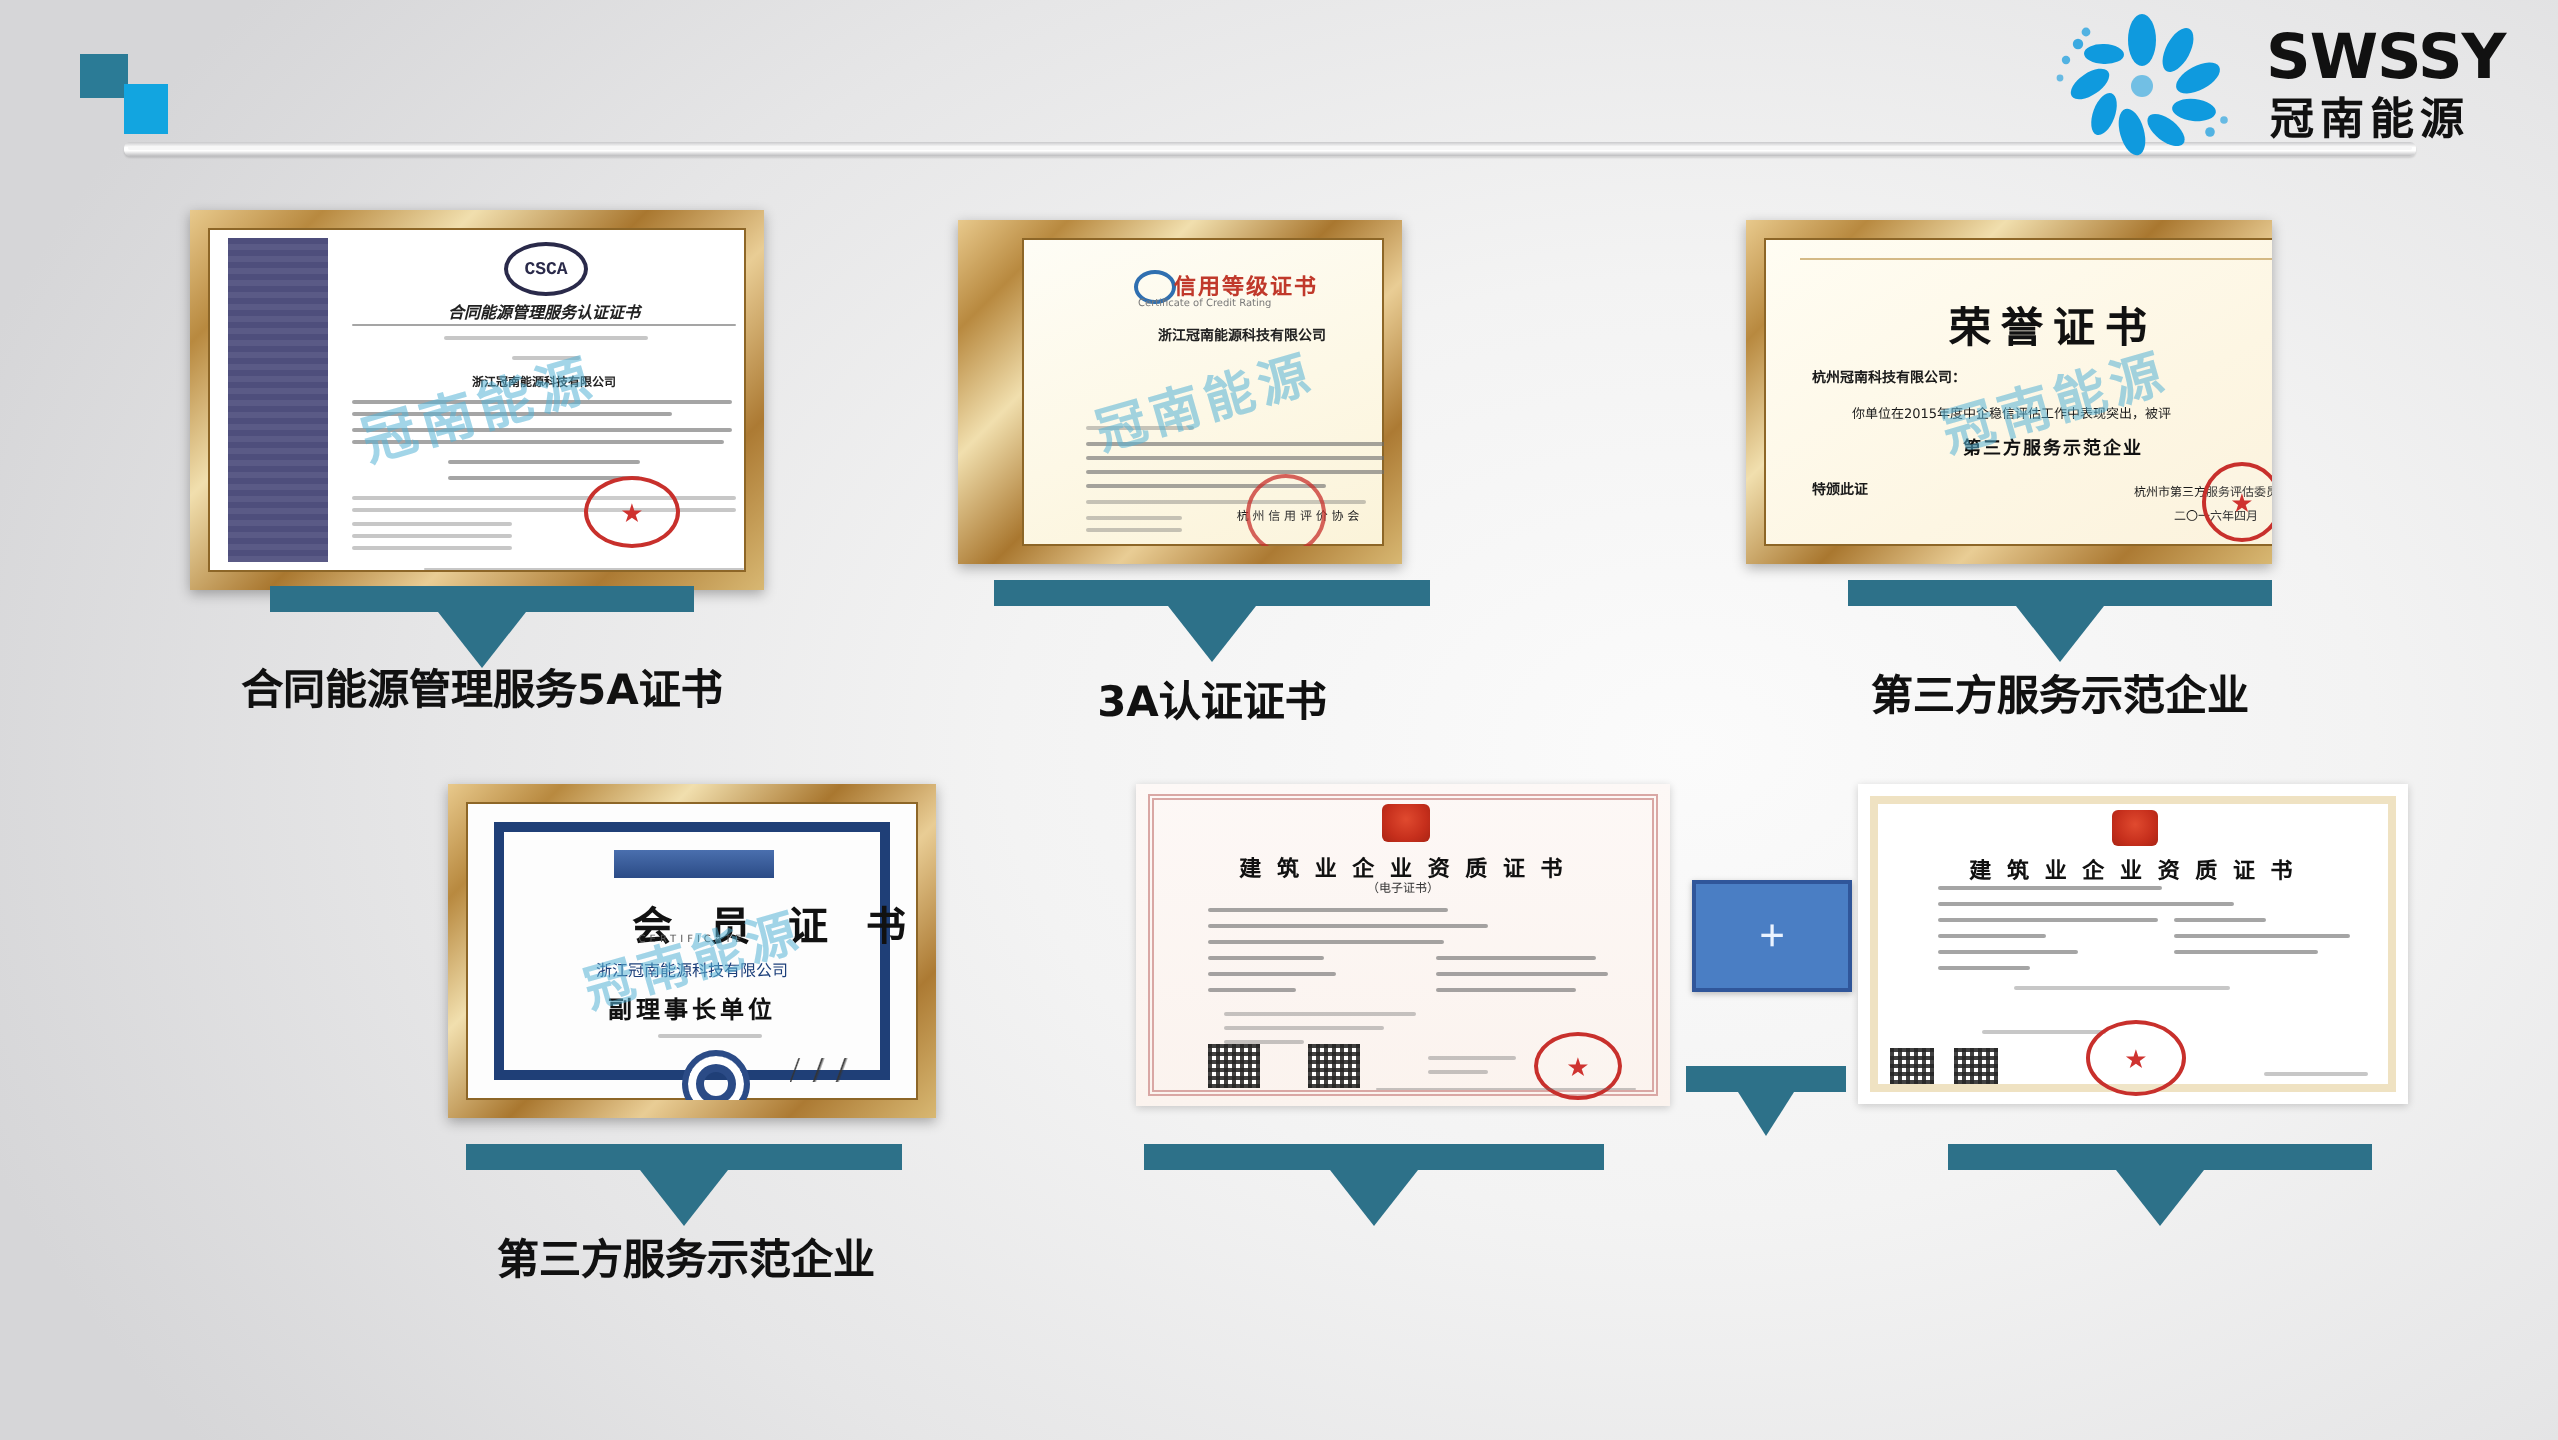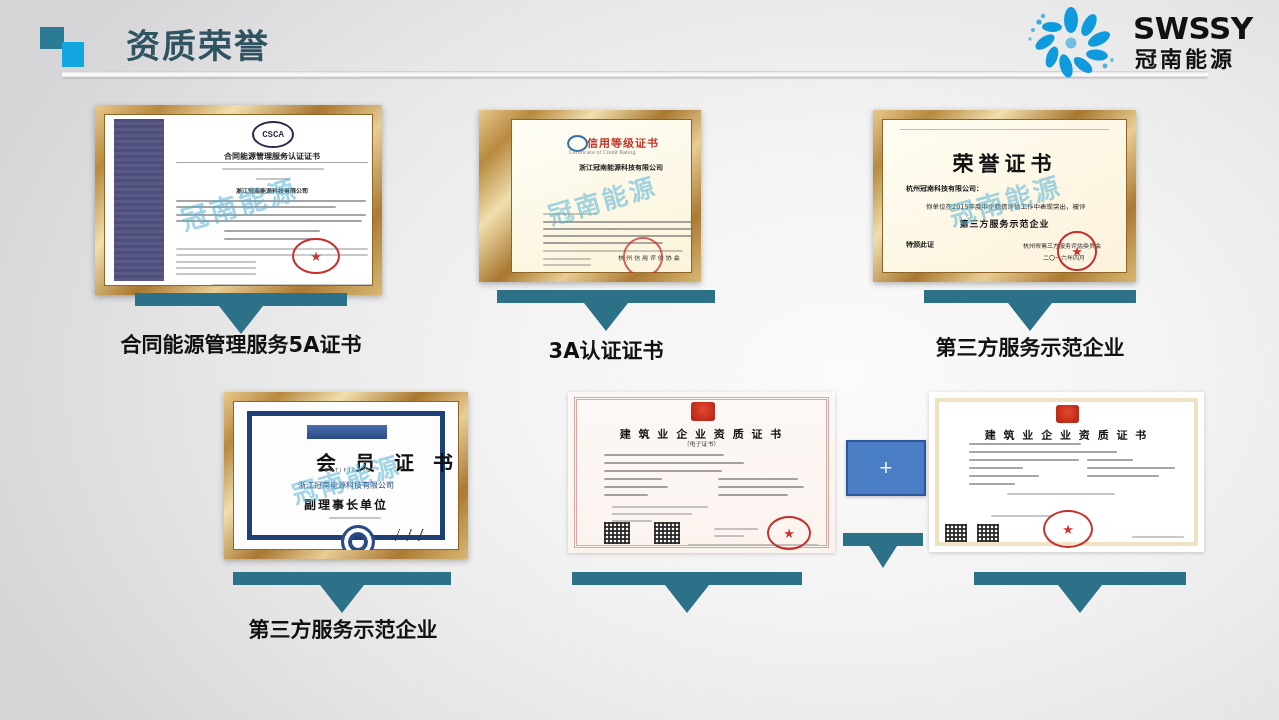--- a/index.html
+++ b/index.html
@@ -97,21 +97,20 @@
   }
   .plusbtn span{color:#eaf3ff;font-size:22px;line-height:1;font-weight:400;}
 </style>
 </head>
 <body>
 
 <div id="slide">
 
   <div class="hdr-sq a"></div>
   <div class="hdr-sq b"></div>
-  <div class="hdr-title">资质荣誉</div>
   <div class="hdr-rule"></div>
 
   <div class="logo">
     <svg width="262" height="74" viewBox="0 0 262 74" xmlns="http://www.w3.org/2000/svg">
       <g fill="#0f9ade">
         <ellipse cx="62" cy="16" rx="7" ry="13"></ellipse>
         <ellipse cx="80" cy="21" rx="6" ry="12" transform="rotate(28 80 21)"></ellipse>
         <ellipse cx="90" cy="35" rx="6" ry="12" transform="rotate(62 90 35)"></ellipse>
         <ellipse cx="88" cy="51" rx="5.5" ry="11" transform="rotate(96 88 51)"></ellipse>
         <ellipse cx="74" cy="61" rx="5.5" ry="11" transform="rotate(128 74 61)"></ellipse>
@@ -136,21 +135,21 @@
     <div class="inner">
 
       <div style="position:absolute;left:10px;top:5px;width:50px;bottom:5px;
                   background:repeating-linear-gradient(0deg,#5a5a86 0 3px,#4e4e7c 3px 6px);"></div>
 
       <div style="position:absolute;left:148px;top:7px;width:38px;height:23px;
                   border:2px solid #2a2a4a;border-radius:50%;display:flex;align-items:center;
                   justify-content:center;font-size:9px;font-weight:700;color:#2a2a4a;
                   font-family:Liberation Mono, monospace;">CSCA</div>
       <div style="position:absolute;left:68px;top:36px;width:200px;text-align:center;
-                  font-size:8px;font-weight:700;color:#222;font-family:'DejaVu Sans',sans-serif;">合同能源管理服务认证证书</div>
+                  font-size:8px;font-weight:700;color:#222;font-family:'DejaVu Sans',sans-serif;font-style:italic;">合同能源管理服务认证证书</div>
       <div class="tl" style="left:72px;top:48px;width:192px;height:1px;"></div>
       <div class="tl lt" style="left:118px;top:54px;width:102px;"></div>
       <div class="tl lt" style="left:152px;top:64px;width:34px;"></div>
       <div style="position:absolute;left:68px;top:72px;width:200px;text-align:center;
                   font-size:6px;font-weight:700;color:#222;font-family:'DejaVu Sans',sans-serif;">浙江冠南能源科技有限公司</div>
       <div class="tl" style="left:72px;top:86px;width:190px;"></div>
       <div class="tl" style="left:72px;top:92px;width:160px;"></div>
       <div class="tl" style="left:72px;top:100px;width:190px;"></div>
       <div class="tl" style="left:72px;top:106px;width:186px;"></div>
       <div class="tl" style="left:120px;top:116px;width:96px;"></div>
@@ -200,21 +199,21 @@
     </div>
   </div>
 
   <div class="arrow" style="left:497px;top:290px;width:218px;">
     <div class="bar"></div>
       <div class="tip"></div>
   </div>
   <div class="caption" style="left:486px;top:338px;width:240px;">3A认证证书</div>
 
   <div class="cert frame-gold" style="left:873px;top:110px;width:263px;height:172px;">
-    <div class="inner" style="background:linear-gradient(150deg,#fffdf3 0%,#fdf6e3 60%,#fbf2dc 100%);">
+    <div class="inner" style="background:linear-gradient(150deg,#fffdf3 0%,#fdf6e3 60%,#fbf2dc 100%);padding-left:44px;">
       <div style="position:absolute;left:18px;top:10px;right:18px;height:16px;
                   border-top:1px solid #c9a96b;opacity:.8;"></div>
       <div style="position:absolute;left:0;top:28px;width:100%;text-align:center;font-size:21px;
                   font-weight:700;color:#111;font-family:'DejaVu Sans',sans-serif;letter-spacing:5px;">荣誉证书</div>
       <div style="position:absolute;left:24px;top:64px;font-size:7px;font-weight:700;color:#1a1a1a;
                   font-family:'DejaVu Sans',sans-serif;">杭州冠南科技有限公司：</div>
       <div style="position:absolute;left:44px;top:82px;right:16px;font-size:6.5px;color:#1a1a1a;
                   font-family:'DejaVu Sans',sans-serif;">你单位在2015年度中企稳信评估工作中表现突出，被评</div>
       <div style="position:absolute;left:0;top:98px;width:100%;text-align:center;font-size:9px;
                   font-weight:700;color:#111;font-family:'DejaVu Sans',sans-serif;letter-spacing:1px;">第三方服务示范企业</div>

